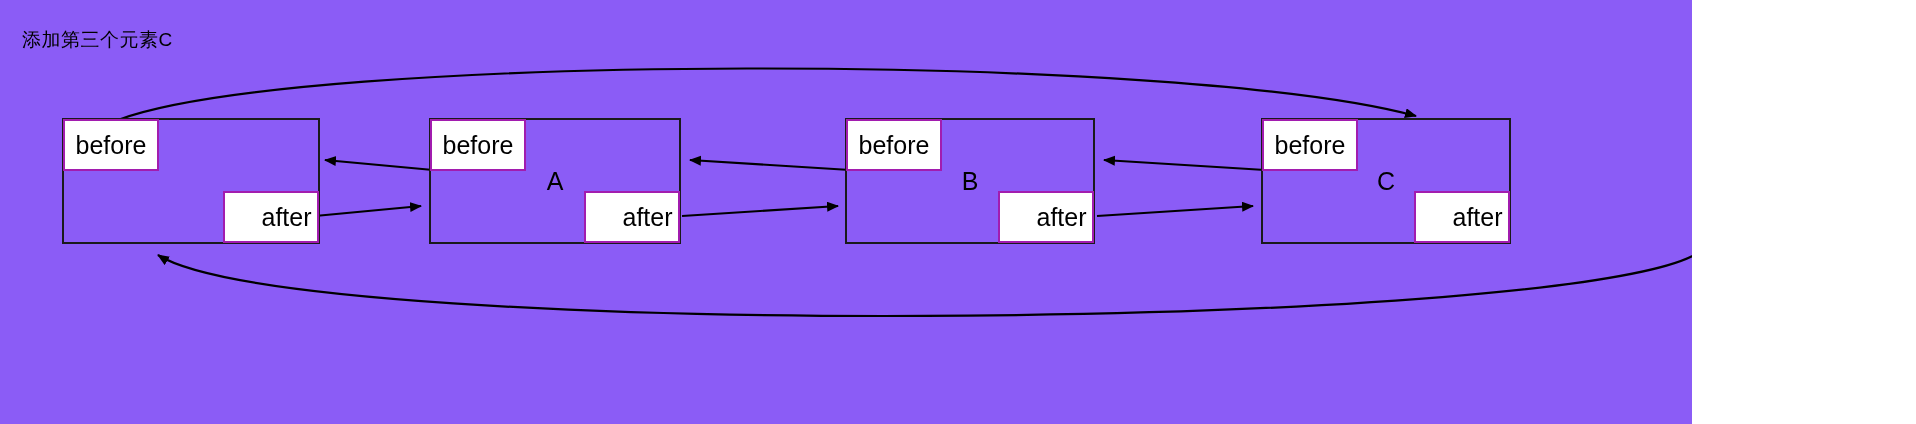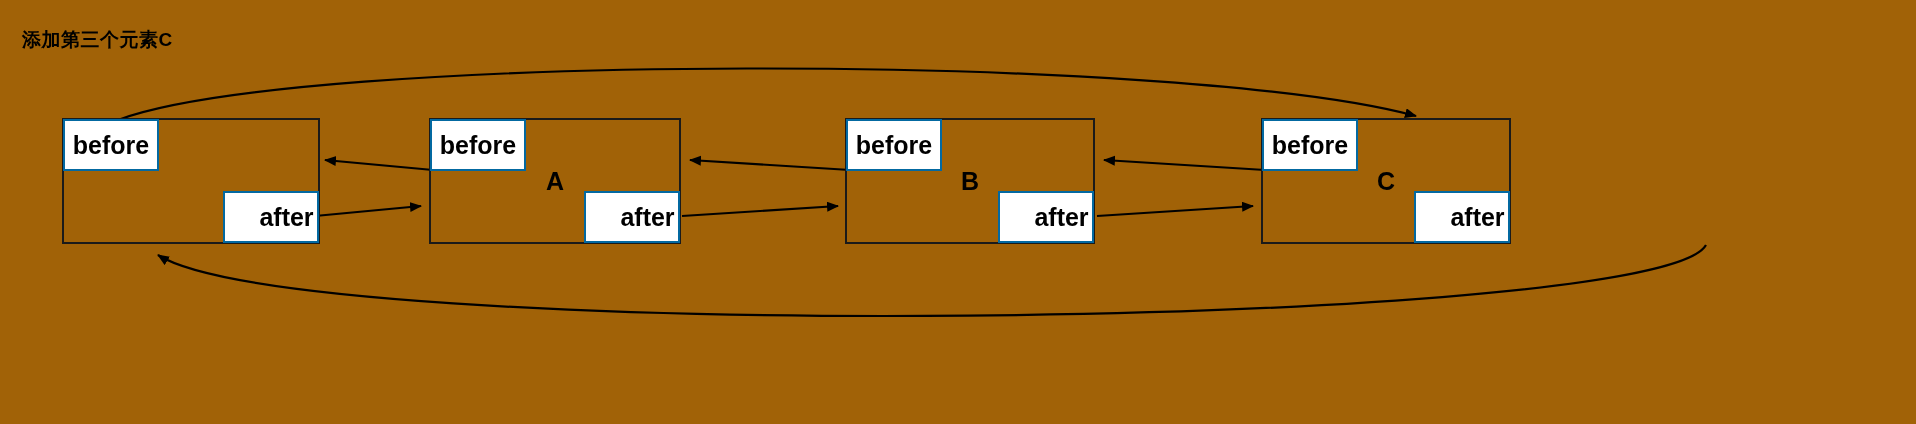--- a/index.html
+++ b/index.html
@@ -5,25 +5,24 @@
   html, body {
     margin: 0;
     padding: 0;
     background: #ffffff;
   }
   body {
     font-family: "Liberation Sans", sans-serif;
   }
   #canvas {
     position: relative;
-    width: 1916px;
+    width: 1692px;
     height: 424px;
-    background: #a16207;
+    background: #8b5cf6;
     overflow: hidden;
-    font-weight: bold;
   }
   #title {
     position: absolute;
     left: 22px;
     top: 27px;
     font-size: 19px;
     color: #000000;
     letter-spacing: 0.5px;
     white-space: nowrap;
   }
@@ -39,21 +38,21 @@
     right: 0;
     top: 47px;
     text-align: center;
     font-size: 25px;
     color: #000000;
     white-space: nowrap;
   }
   .ptr {
     position: absolute;
     box-sizing: border-box;
-    border: 2px solid #0369a1;
+    border: 2px solid #a21caf;
     background: #ffffff;
     display: flex;
     align-items: center;
     justify-content: center;
     font-size: 25px;
     color: #000000;
     white-space: nowrap;
   }
   .ptr-before {
     left: -1px;

